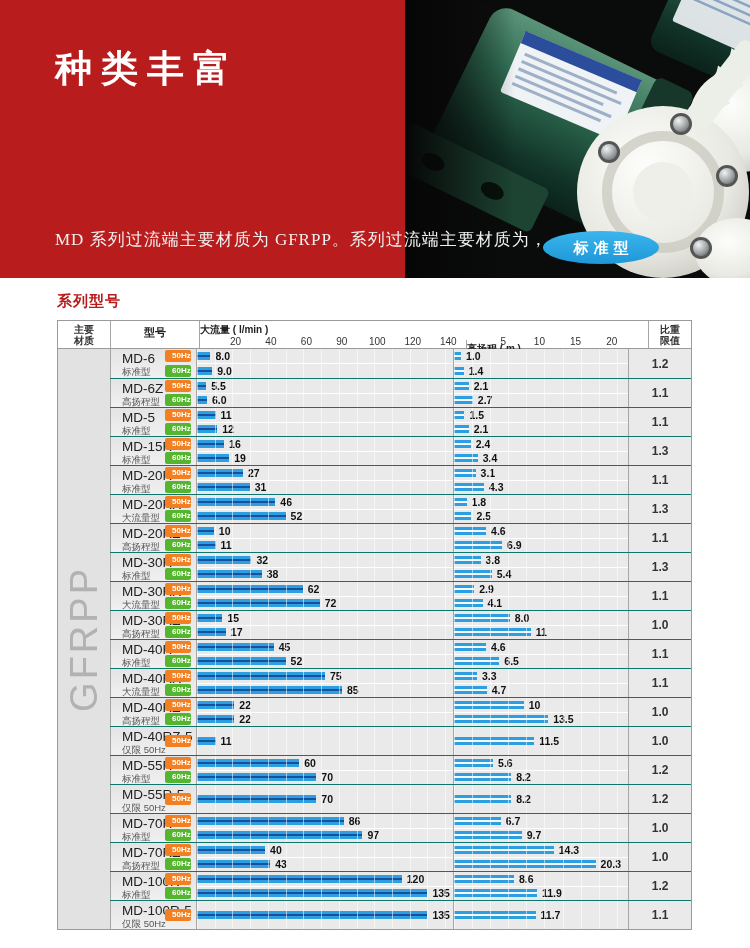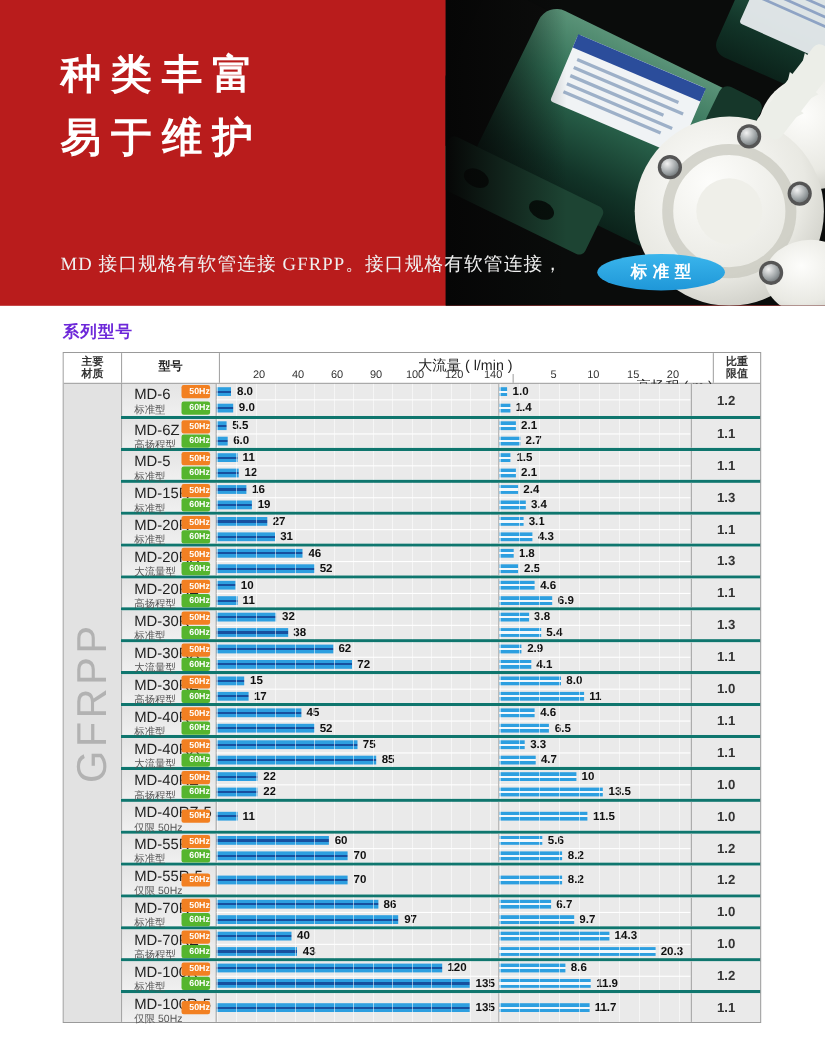--- a/index.html
+++ b/index.html
@@ -9,38 +9,38 @@
   .hero{position:absolute;left:0;top:0;width:750px;height:278px;background:#b91c1c;overflow:hidden;}
   .hero-photo{position:absolute;right:0;top:0;}
   .hero-title{position:absolute;left:55px;top:40px;font-family:"Liberation Serif","DejaVu Serif",serif;
               font-weight:bold;font-size:37px;line-height:57px;color:#fff;letter-spacing:9px;z-index:3;}
   .hero-desc{position:absolute;left:55px;top:160px;font-family:"Liberation Serif","DejaVu Serif",serif;
              font-size:17px;line-height:32px;color:#f0f0f0;letter-spacing:1px;z-index:3;white-space:pre;}
   .badge-standard{position:absolute;left:543px;top:231px;width:116px;height:33px;border-radius:50%;
              background:linear-gradient(#3ab5ec,#1f97d8);color:#fff;font-size:15px;font-weight:bold;
              letter-spacing:5px;text-align:center;line-height:33px;z-index:4;text-indent:5px;}
   
-  .section-title{position:absolute;left:57px;top:292px;font-size:15px;font-weight:bold;color:#6d28d9;letter-spacing:1px;}
+  .section-title{position:absolute;left:57px;top:292px;font-size:15px;font-weight:bold;color:#b91c1c;letter-spacing:1px;}
   
   .series-table{position:absolute;left:57px;top:320px;width:633px;border:1px solid #9a9a9a;background:#fff;}
   .thead{display:flex;height:28px;box-sizing:border-box;border-bottom:1px solid #9a9a9a;background:#fff;}
   .th{box-sizing:border-box;border-left:1px solid #a6a6a6;position:relative;}
   .th:first-child{border-left:none;}
   .th-material{width:52px;text-align:center;font-size:10px;font-weight:bold;color:#333;line-height:11px;padding-top:3px;}
   .th-model{width:89px;text-align:center;font-size:11px;font-weight:bold;color:#222;padding-top:4px;}
   .th-flow{width:267px;}
   .th-head{width:182px;margin-top:19px;}
   .th-sg{width:43px;text-align:center;font-size:10px;font-weight:bold;color:#333;line-height:11px;padding-top:3px;}
-  .th-chart-label{position:absolute;left:0;right:0;top:2px;text-align:right;font-size:13px;font-weight:normal;color:#222;}
+  .th-chart-label{position:absolute;left:0;right:0;top:2px;text-align:left;font-size:10px;font-weight:bold;color:#222;}
   .tick{position:absolute;bottom:1px;transform:translateX(-50%);font-size:10px;color:#333;}
   .tbody{position:relative;margin-left:52px;}
   .material-cell{position:absolute;left:0;top:28px;width:52px;height:580px;background:#e2e2e2;
                  display:flex;align-items:center;justify-content:center;box-sizing:border-box;}
   .material-text{writing-mode:vertical-rl;transform:rotate(180deg);font-size:38px;color:#b2b2b2;letter-spacing:3px;}
-  .row{display:flex;height:29px;box-sizing:border-box;border-top:3px solid #0f766e;}
+  .row{display:flex;height:29px;box-sizing:border-box;border-top:1px solid #0f766e;}
   .row:first-child{border-top:none;height:29px;}
   .cell{box-sizing:border-box;border-left:1px solid #a6a6a6;position:relative;}
   .cell-model{width:89px;background:linear-gradient(#e4e4e4,#f0f0f0);}
   .model-name{position:absolute;left:11px;top:2px;font-size:13.5px;font-weight:normal;color:#222;white-space:nowrap;}
   .model-sub{position:absolute;left:11px;top:17px;font-size:9.5px;color:#555;white-space:nowrap;}
   .badges{position:absolute;right:5px;top:0;bottom:0;display:flex;flex-direction:column;
           justify-content:space-around;align-items:flex-end;}
   .freq-badge{width:26px;height:12px;line-height:12px;text-align:right;font-size:8px;font-weight:bold;
           color:#fff;border-radius:2px;}
   .hz50{background:#f28022;}
@@ -137,24 +137,23 @@
           <circle cx="322" cy="176" r="8" fill="url(#bg)"></circle>
         <circle cx="296" cy="248" r="11" fill="#555"></circle>
           <circle cx="296" cy="248" r="8" fill="url(#bg)"></circle>
         <circle cx="214" cy="244" r="11" fill="#555"></circle>
           <circle cx="214" cy="244" r="8" fill="url(#bg)"></circle>
       </g>
       <rect width="110" height="278" fill="url(#fadeL)"></rect>
     </svg>
     <div class="hero-title">
       <div>种类丰富</div>
-      <div>易于维护</div>
     </div>
     <div class="hero-desc">
-      <div>MD 接口规格有软管连接 GFRPP。接口规格有软管连接，</div>
+      <div>MD 系列过流端主要材质为 GFRPP。系列过流端主要材质为，</div>
       
       
     </div>
     <div class="badge-standard">标准型</div>
   </div>
 
   <div class="section-title">系列型号</div>
 
   <div class="series-table">
     <div class="thead">

